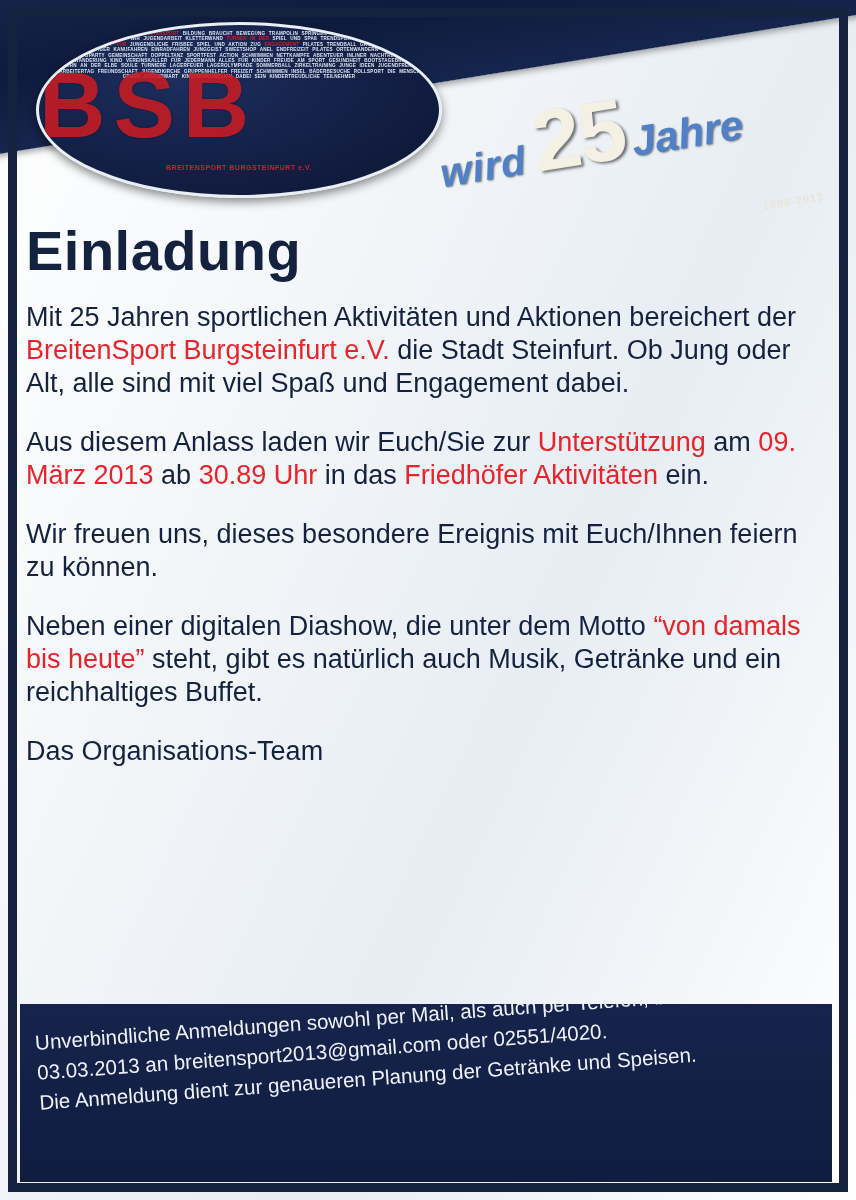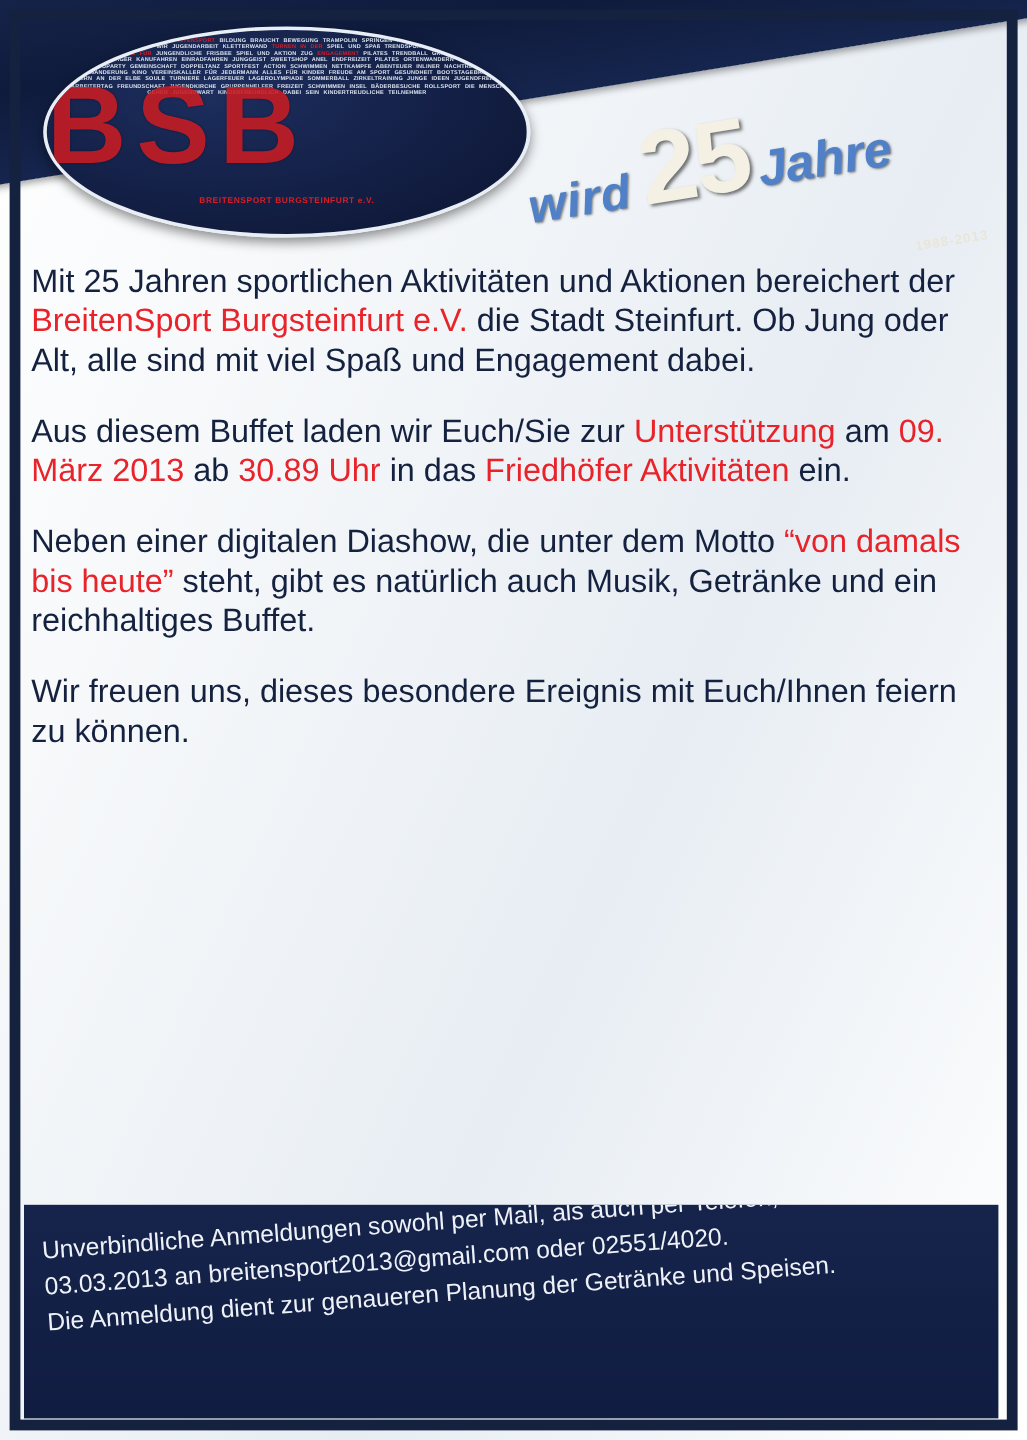--- a/index.html
+++ b/index.html
@@ -228,25 +228,27 @@
       FREUNDSCHAFT JUGENDKIRCHE GRUPPENHELFER
       FREIZEIT SCHWIMMEN INSEL BÄDERBESUCHE ROLLSPORT
       DIE MENSCHEN GEHEN JUGENDWART KINDERFREUNDLICH
       DABEI SEIN KINDERTREUDLICHE TEILNEHMER
     </div>
     <div class="cloud-big">BSB</div>
     <div class="cloud-sub">BREITENSPORT BURGSTEINFURT e.V.</div>
   </div>
 
   <div class="content">
+    <h1 class="headline">Einladung</h1>
     <div id="paras">
         <div class="para"><span>Mit 25 Jahren sportlichen Aktivitäten und Aktionen bereichert der </span><span class="red">BreitenSport Burgsteinfurt e.V.</span><span> die Stadt Steinfurt. Ob Jung oder Alt, alle sind mit viel Spaß und Engagement dabei.</span></div>
-        <div class="para"><span>Aus diesem Buffet laden wir Euch/Sie zur </span><span class="red">Unterstützung</span><span> am </span><span class="red">09. März 2013</span><span> ab </span><span class="red">30.89 Uhr</span><span> in das </span><span class="red">Friedhöfer Aktivitäten</span><span> ein.</span></div>
+        <div class="para"><span>Aus diesem Anlass laden wir Euch/Sie zur </span><span class="red">Unterstützung</span><span> am </span><span class="red">09. März 2013</span><span> ab </span><span class="red">30.89 Uhr</span><span> in das </span><span class="red">Friedhöfer Aktivitäten</span><span> ein.</span></div>
+        <div class="para"><span>Wir freuen uns, dieses besondere Ereignis mit Euch/Ihnen feiern zu können.</span></div>
         <div class="para"><span>Neben einer digitalen Diashow, die unter dem Motto </span><span class="red">“von damals bis heute”</span><span> steht, gibt es natürlich auch Musik, Getränke und ein reichhaltiges Buffet.</span></div>
-        <div class="para"><span>Wir freuen uns, dieses besondere Ereignis mit Euch/Ihnen feiern zu können.</span></div>
+        <div class="para"><span>Das Organisations-Team</span></div>
       </div>
   </div>
 
   <div class="note">
     <div class="note-inner" id="note-inner">
         <div>Unverbindliche Anmeldungen sowohl per Mail, als auch per Telefon, bitte bis zum</div>
         <div>03.03.2013 an breitensport2013@gmail.com oder 02551/4020.</div>
         <div>Die Anmeldung dient zur genaueren Planung der Getränke und Speisen.</div>
       </div>
   </div>

